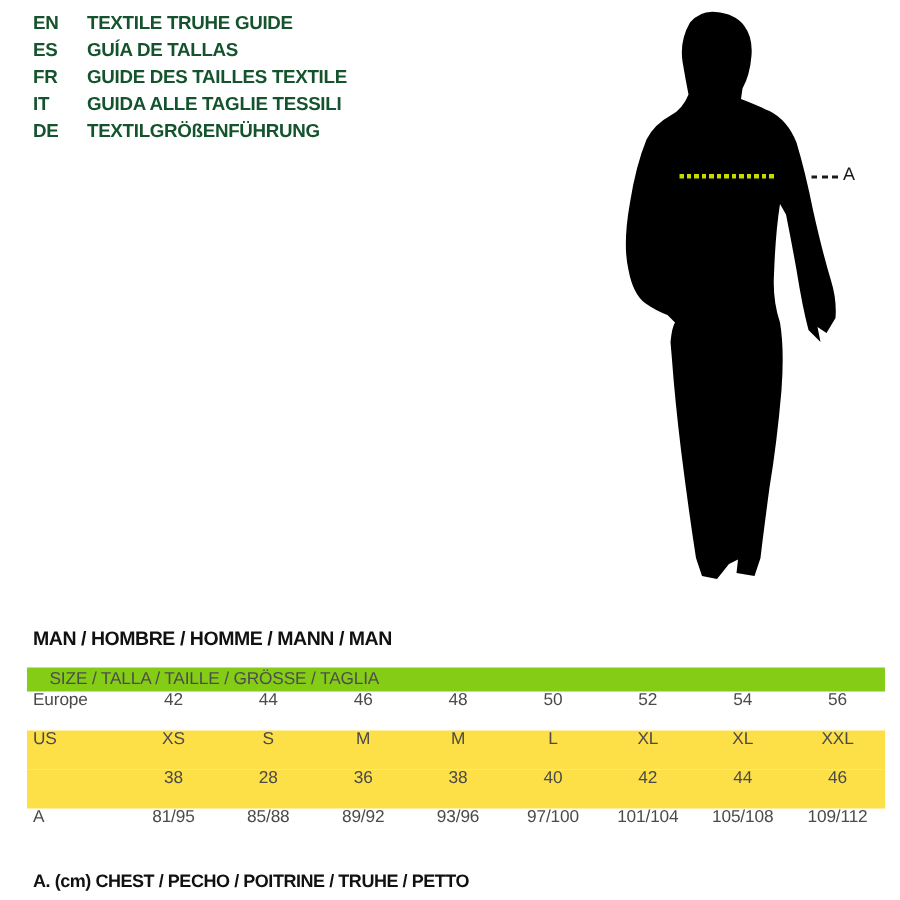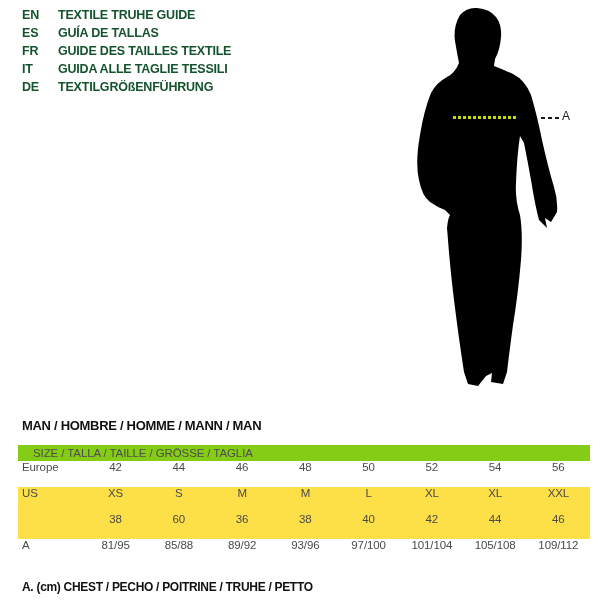--- a/index.html
+++ b/index.html
@@ -119,21 +119,21 @@
       <div class="t-cell">M</div>
       <div class="t-cell">L</div>
       <div class="t-cell">XL</div>
       <div class="t-cell">XL</div>
       <div class="t-cell">XXL</div>
     </div>
 
     <div class="t-row shaded">
       <div class="t-label"></div>
       <div class="t-cell">38</div>
-      <div class="t-cell">60</div>
+      <div class="t-cell">28</div>
       <div class="t-cell">36</div>
       <div class="t-cell">38</div>
       <div class="t-cell">40</div>
       <div class="t-cell">42</div>
       <div class="t-cell">44</div>
       <div class="t-cell">46</div>
     </div>
 
     <div class="t-row">
       <div class="t-label">A</div>

